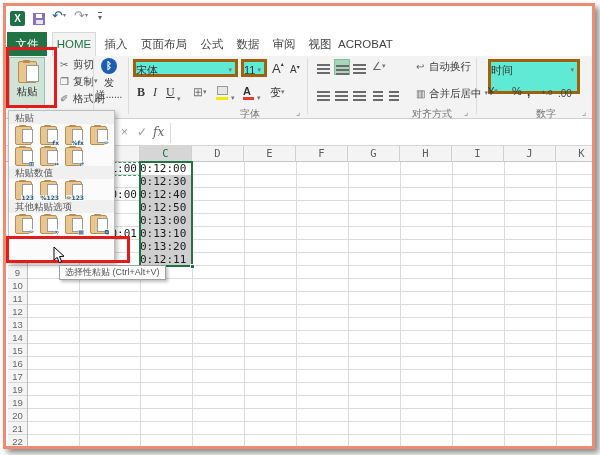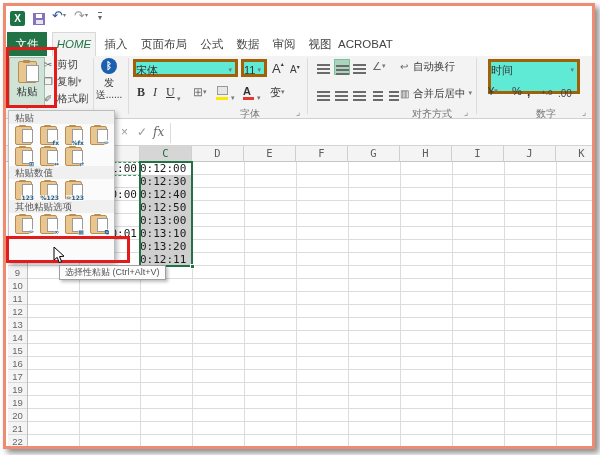--- a/index.html
+++ b/index.html
@@ -19,34 +19,34 @@
   .qat-undo{left:52px;top:8px;font-size:13px;color:#2b579a;}
   .qat-redo{left:74px;top:8px;font-size:13px;color:#9a9a9a;}
   .qat-caret{font-size:6px;color:#777;vertical-align:3px;}
   .qat-more{left:98px;top:12px;font-size:8px;color:#666;border-top:1px solid #666;line-height:9px;}
   #title{left:497px;top:13px;font-size:11px;color:#5d5d5d;}
 
   
   .tab{top:33px;height:22px;font-size:11.5px;color:#444;text-align:center;line-height:22px;cursor:default;}
   .tab-file{left:7px;top:32px;width:40px;height:24px;background:#217346;color:#fff;font-size:11.5px;
             text-align:center;line-height:24px;}
-  .tab-active{background:#f3f3f3;border:1px solid #d8d8d8;border-bottom:none;color:#217346;font-style:italic;}
+  .tab-active{background:#f3f3f3;border:1px solid #d8d8d8;border-bottom:none;color:#217346;}
 
   
   #ribbon{left:6px;top:56px;width:586px;height:63px;background:#f3f3f3;border-bottom:1px solid #d0d0d0;}
   .gsep{top:58px;width:1px;height:56px;background:#dcdcdc;}
   .glabel{top:107px;font-size:10px;color:#767676;}
   .launcher{top:107px;font-size:9px;color:#8a8a8a;}
   .paste-btn{left:9px;top:57px;width:36px;height:49px;background:#cfe3d6;border:1px solid #9cc1ab;
              text-align:center;font-size:10.5px;color:#333;}
   .clipbig{position:relative;display:inline-block;width:17px;height:20px;background:#e9c68f;
            border:1px solid #b98d4f;border-radius:2px;margin-top:3px;}
   .clipbig:before{content:"";position:absolute;top:-2px;left:4px;width:7px;height:3px;background:#b98d4f;border-radius:1px;}
   .clipbig .pg{position:absolute;right:-3px;top:3px;width:11px;height:15px;background:#fff;border:1px solid #9a9a9a;}
-  .smallbtn{font-size:10.5px;color:#3c3c3c;white-space:nowrap;}
+  .smallbtn{font-size:10.5px;color:#3c3c3c;white-space:nowrap;padding-left:16px;}
   .icn{display:inline-block;font-size:10px;color:#666;width:13px;}
   .bt-circle{left:101px;top:58px;width:16px;height:16px;border-radius:50%;background:#1b5fae;color:#fff;
              font-size:10px;font-weight:bold;text-align:center;line-height:16px;}
   .sendtxt{left:92px;top:77px;width:34px;text-align:center;font-size:10px;color:#3c3c3c;line-height:12px;}
 
   .combo{background:#5eead4;border:3px solid #a16207;font-size:11px;color:#333;line-height:16px;}
   .combo .dd{position:absolute;right:3px;top:0;font-size:7px;color:#777;line-height:16px;}
   .fmtbtn{top:85px;font-size:12px;color:#3a3a3a;}
   .dd7{font-size:7px;color:#777;vertical-align:2px;}
   .colorbar{position:absolute;left:0;bottom:-1px;width:12px;height:3px;}

